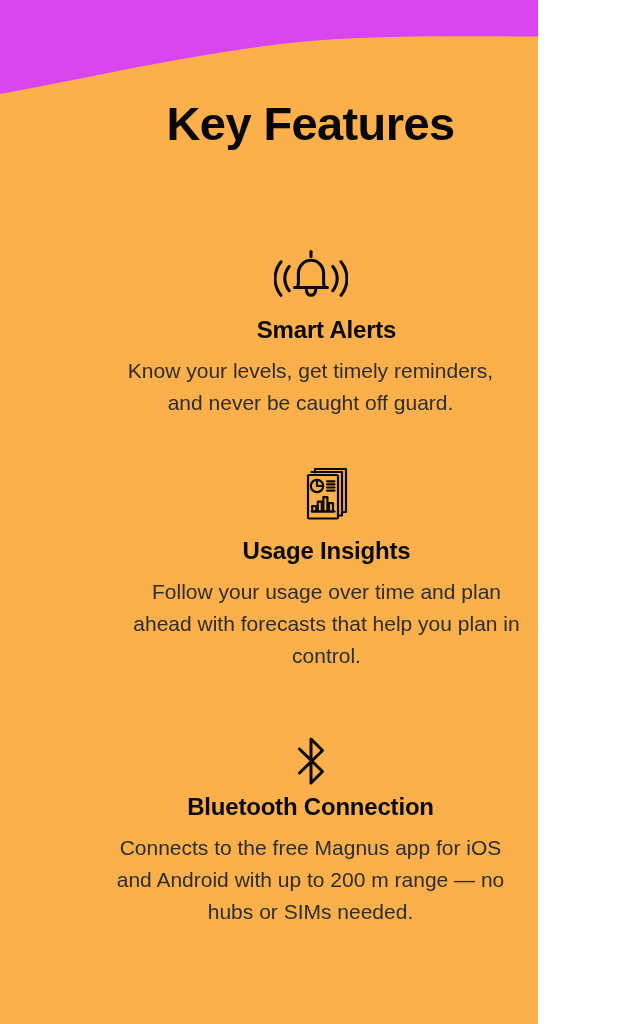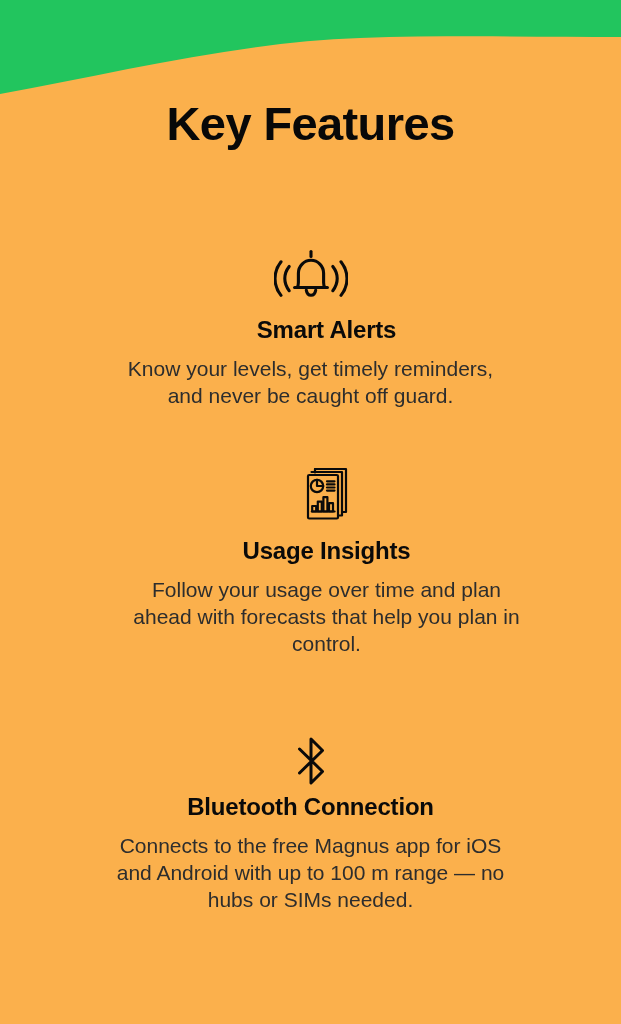--- a/index.html
+++ b/index.html
@@ -8,24 +8,24 @@
     padding: 0;
     background: #ffffff;
   }
   body {
     font-family: "Liberation Sans", sans-serif;
     -webkit-font-smoothing: antialiased;
   }
 
   #page {
     position: relative;
-    width: 621px;
+    width: 538px;
     height: 1024px;
     overflow: hidden;
-    background: #22c55e;
+    background: #d946ef;
   }
 
   
   #bg-curve {
     position: absolute;
     left: 0;
     top: 0;
     width: 621px;
     height: 1024px;
     display: block;
@@ -76,21 +76,21 @@
     margin: 0;
     font-size: 24px;
     line-height: 30px;
     font-weight: 700;
     letter-spacing: -0.2px;
     color: #0a0a0a;
   }
   .feature-desc {
     margin: 10px auto 0;
     font-size: 21px;
-    line-height: 27px;
+    line-height: 32px;
     font-weight: 400;
     color: #2d2d2d;
     max-width: 400px;
   }
 
   
   #feature-1 { top: 243px; }
   #feature-1 .feature-title { margin-top: 10px; margin-left: 32px; }
   #feature-1 .feature-desc { max-width: 392px; }
 
@@ -169,17 +169,17 @@
       <p class="feature-desc">Follow your usage over time and plan ahead with forecasts that help you plan in control.</p>
     </section>
 
     <section class="feature" id="feature-3">
       <div class="feature-icon">
         <svg width="34" height="56" viewBox="0 0 34 56" xmlns="http://www.w3.org/2000/svg" fill="none" stroke="#0a0a0a" stroke-width="3.0" stroke-linecap="round" stroke-linejoin="round">
           <path d="M5.5 16.0 L28.5 38.5 L17.0 50.0 L17.0 6.0 L28.5 17.5 L5.5 40.0"></path>
         </svg>
       </div>
       <h2 class="feature-title">Bluetooth Connection</h2>
-      <p class="feature-desc">Connects to the free Magnus app for iOS and Android with up to 100 m range — no hubs or SIMs needed.</p>
+      <p class="feature-desc">Connects to the free Magnus app for iOS and Android with up to 200 m range — no hubs or SIMs needed.</p>
     </section>
 
   </div>
 </div>
 
 </body></html>

